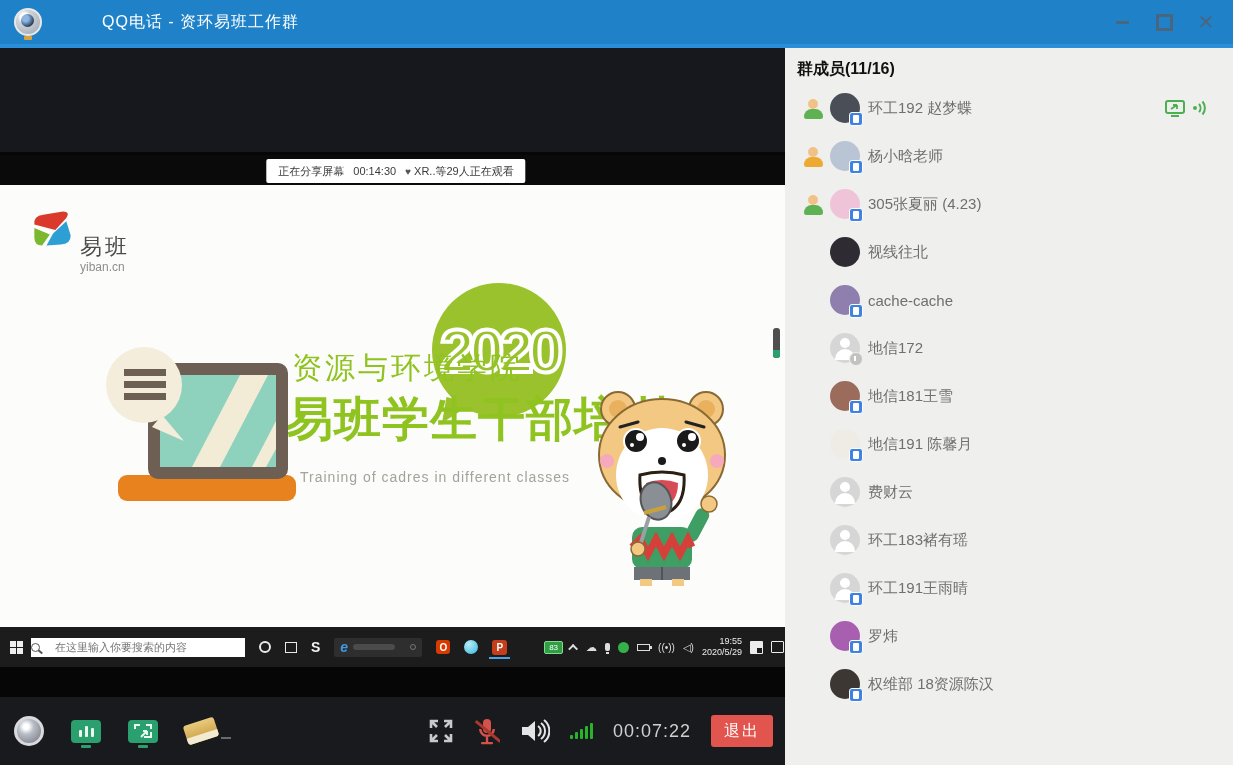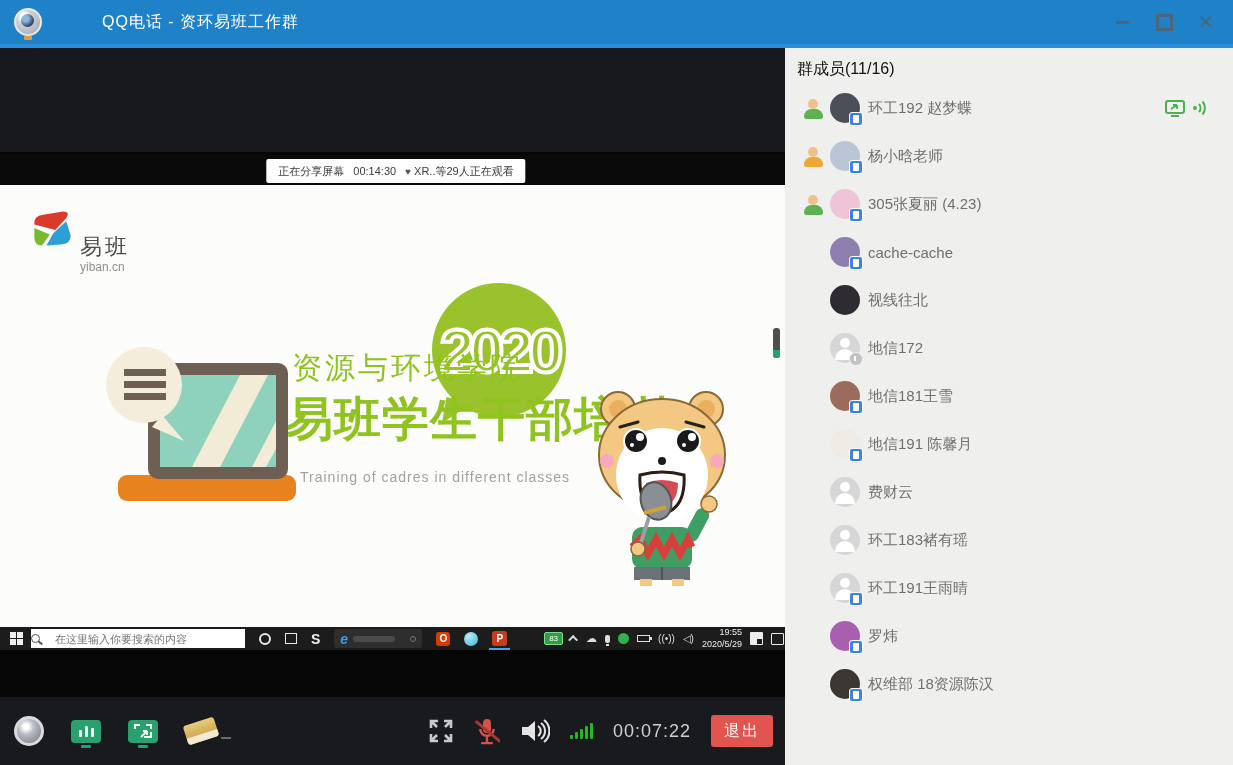--- a/index.html
+++ b/index.html
@@ -66,21 +66,21 @@
              color:#8fc31f; letter-spacing:1px; }
   .slide-sub { position:absolute; left:300px; top:284px; font-size:14px; color:#a3a39b; letter-spacing:1px; }
   .laptop-art { position:absolute; left:100px; top:158px; }
   .bear-art { position:absolute; left:582px; top:196px; }
   .slide-scroll-thumb { position:absolute; left:773px; top:143px; width:7px; height:30px;
              background:#4f4f4f; border-radius:3px; }
   .slide-scroll-thumb::after { content:""; position:absolute; left:0; bottom:0; width:7px; height:8px;
              background:#2aa06e; border-radius:0 0 3px 3px; }
 
   
-  .win-taskbar { position:absolute; left:0; top:472px; width:100%; height:23px; background:#1c1c1c;
+  .win-taskbar { position:absolute; left:0; top:472px; width:100%; height:40px; background:#1c1c1c;
                  display:flex; align-items:center; font-size:11px; }
   .start-icon { width:13px; height:13px; margin-left:10px; display:grid;
                 grid-template-columns:6px 6px; grid-template-rows:6px 6px; gap:1px; }
   .start-icon i { background:#eee; }
   .win-search { width:214px; height:19px; margin-left:8px; background:#fff; border:none; outline:none;
                 font-size:11px; color:#444; padding-left:24px;
                 font-family:"Liberation Sans","DejaVu Sans",sans-serif; }
   .search-wrap { position:relative; }
   .search-wrap::before { content:""; position:absolute; left:8px; top:5px; width:7px; height:7px;
                 border:1.5px solid #555; border-radius:50%; }
@@ -144,21 +144,21 @@
   .timer { color:#cfcfcf; font-size:18px; letter-spacing:1px; }
   .exit-btn { width:62px; height:32px; background:#e2544e; border:none; border-radius:3px;
               color:#fff; font-size:16px; letter-spacing:2px; cursor:pointer;
               font-family:"Liberation Sans","DejaVu Sans",sans-serif; }
   .sig-bars { display:flex; align-items:flex-end; gap:2px; }
   .sig-bars i { width:3px; background:#27b42a; border-radius:1px; }
 
   
   .members-panel { position:absolute; left:785px; top:48px; width:448px; height:717px;
                    background:#efefee; overflow:hidden; }
-  .panel-header { font-size:16px; color:#111; padding:11px 12px 4px 12px; }
+  .panel-header { font-size:16px; color:#111; padding:11px 12px 4px 12px;font-weight:bold; }
   .member-row { height:48px; display:flex; align-items:center; padding-left:18px; position:relative; }
   .presence { width:21px; height:21px; margin-right:6px; position:relative; flex:0 0 auto; }
   .presence.none { visibility:hidden; }
   .presence::before { content:""; position:absolute; left:5px; top:1px; width:10px; height:10px;
                       border-radius:50%; background:#f2c188; }
   .presence::after { content:""; position:absolute; left:1px; bottom:0; width:19px; height:10px;
                      border-radius:9px 9px 3px 3px; }
   .presence.green::after { background:#5eb254; }
   .presence.orange::after { background:#eda932; }
   .avatar { width:30px; height:30px; border-radius:50%; position:relative; flex:0 0 auto;
@@ -438,38 +438,38 @@
     </span>
     <span class="member-name">305张夏丽 (4.23)</span>
     <span class="row-indicators">
       
       
     </span>
   </div>
 
   <div class="member-row">
     <span class="presence none"></span>
+    <span class="avatar" style="background: rgb(47, 43, 51);">
+      
+      
+    </span>
+    <span class="member-name">视线往北</span>
+    <span class="row-indicators">
+      
+      
+    </span>
+  </div>
+
+  <div class="member-row">
+    <span class="presence none"></span>
     <span class="avatar" style="background: rgb(142, 127, 174);">
 
       <span class="badge phone"></span>
     </span>
     <span class="member-name">cache-cache</span>
-    <span class="row-indicators">
-      
-      
-    </span>
-  </div>
-
-  <div class="member-row">
-    <span class="presence none"></span>
-    <span class="avatar" style="background: rgb(47, 43, 51);">
-      
-      
-    </span>
-    <span class="member-name">视线往北</span>
     <span class="row-indicators">
       
       
     </span>
   </div>
 
   <div class="member-row">
     <span class="presence none"></span>
     <span class="avatar default">
       <i class="av-head"></i>

